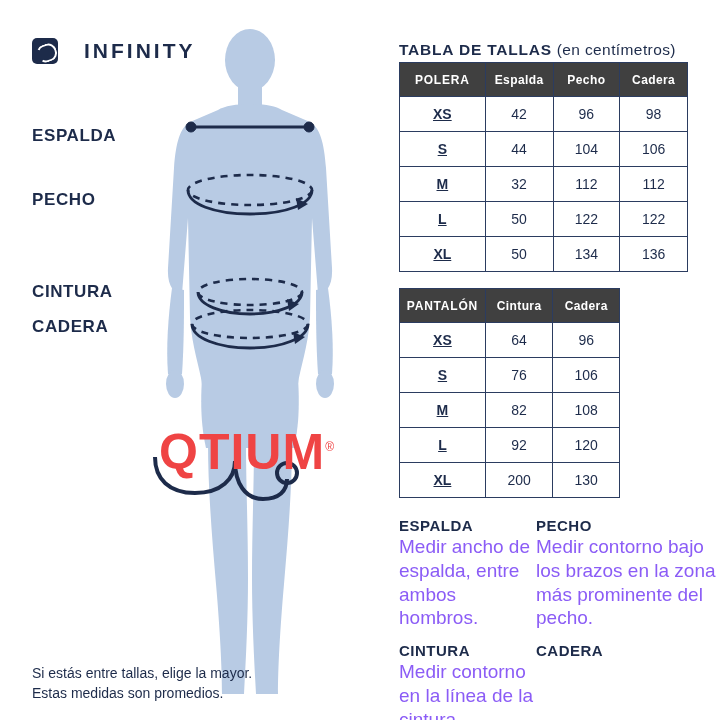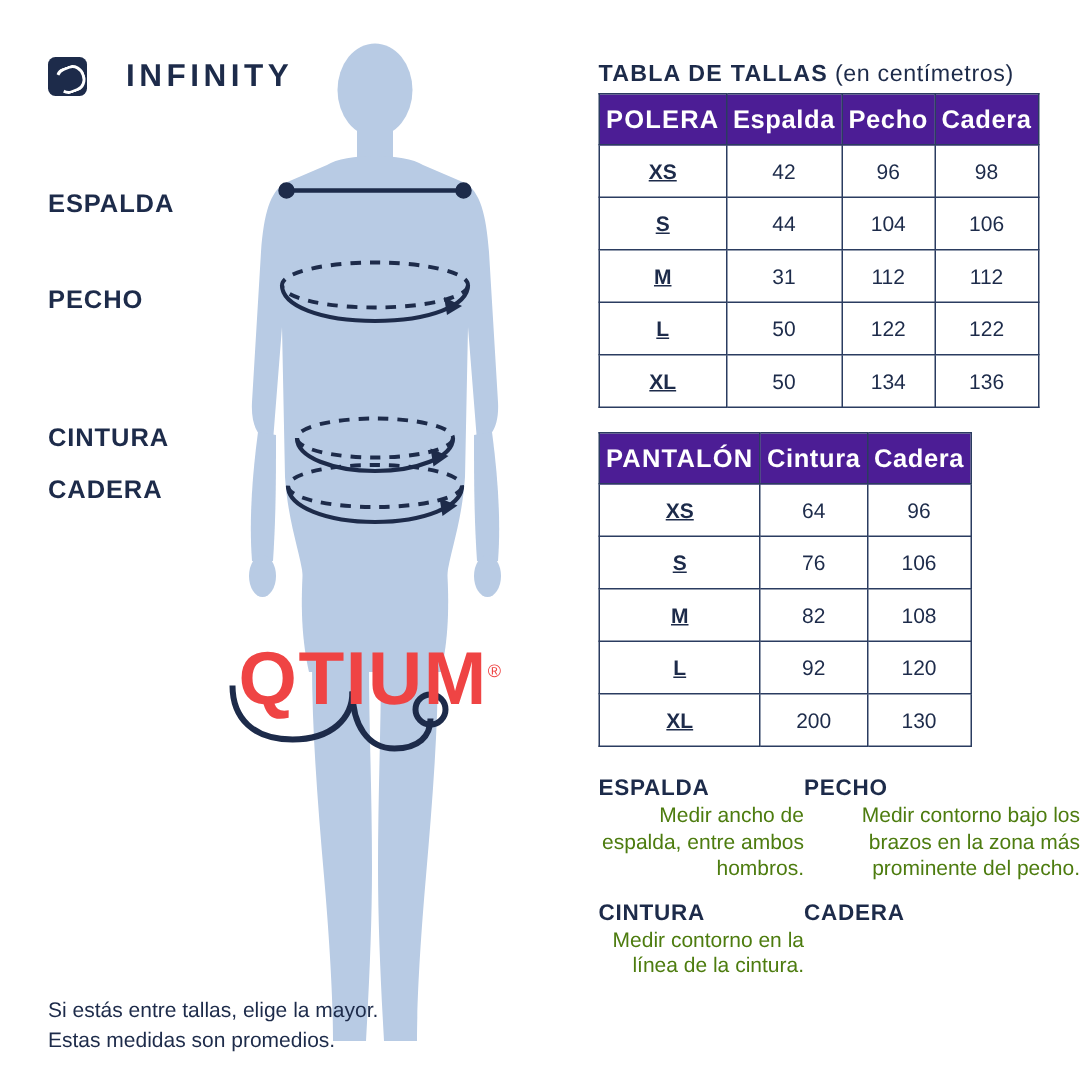--- a/index.html
+++ b/index.html
@@ -131,24 +131,24 @@
     font-size: 14px;
     color: #1d2b4a;
   }
   table.size-table th, table.size-table td {
     border: 1px solid #2b3c60;
     text-align: center;
     height: 35px;
     padding: 0 4px;
   }
   table.size-table thead th {
-    background: #4c1d95;
+    background: #404040;
     color: #ffffff;
     font-weight: bold;
-    font-size: 17px;
+    font-size: 12px;
     letter-spacing: 0.4px;
     height: 34px;
   }
   table.size-table thead th.first {
     letter-spacing: 0.8px;
   }
   table.size-table tbody td.size {
     font-weight: bold;
     font-size: 14px;
     text-decoration: underline;
@@ -176,24 +176,23 @@
   }
   .instr h4 {
     margin: 0 0 1px 0;
     font-size: 15px;
     font-weight: bold;
     letter-spacing: 0.5px;
     color: #1d2b4a;
   }
   .instr p {
     margin: 0;
-    font-size: 14px;
+    font-size: 19px;
     line-height: 1.25;
-    color: #4d7c0f;
-    text-align: right;
+    color: #8b5cf6;
   }
 </style>
 </head>
 <body>
 
 <div id="page">
 
   <div id="left">
 
     <div id="logo">
@@ -303,21 +302,21 @@
           <td>98</td>
         </tr>
         <tr>
           <td class="size">S</td>
           <td>44</td>
           <td>104</td>
           <td>106</td>
         </tr>
         <tr>
           <td class="size">M</td>
-          <td>31</td>
+          <td>32</td>
           <td>112</td>
           <td>112</td>
         </tr>
         <tr>
           <td class="size">L</td>
           <td>50</td>
           <td>122</td>
           <td>122</td>
         </tr>
         <tr>

